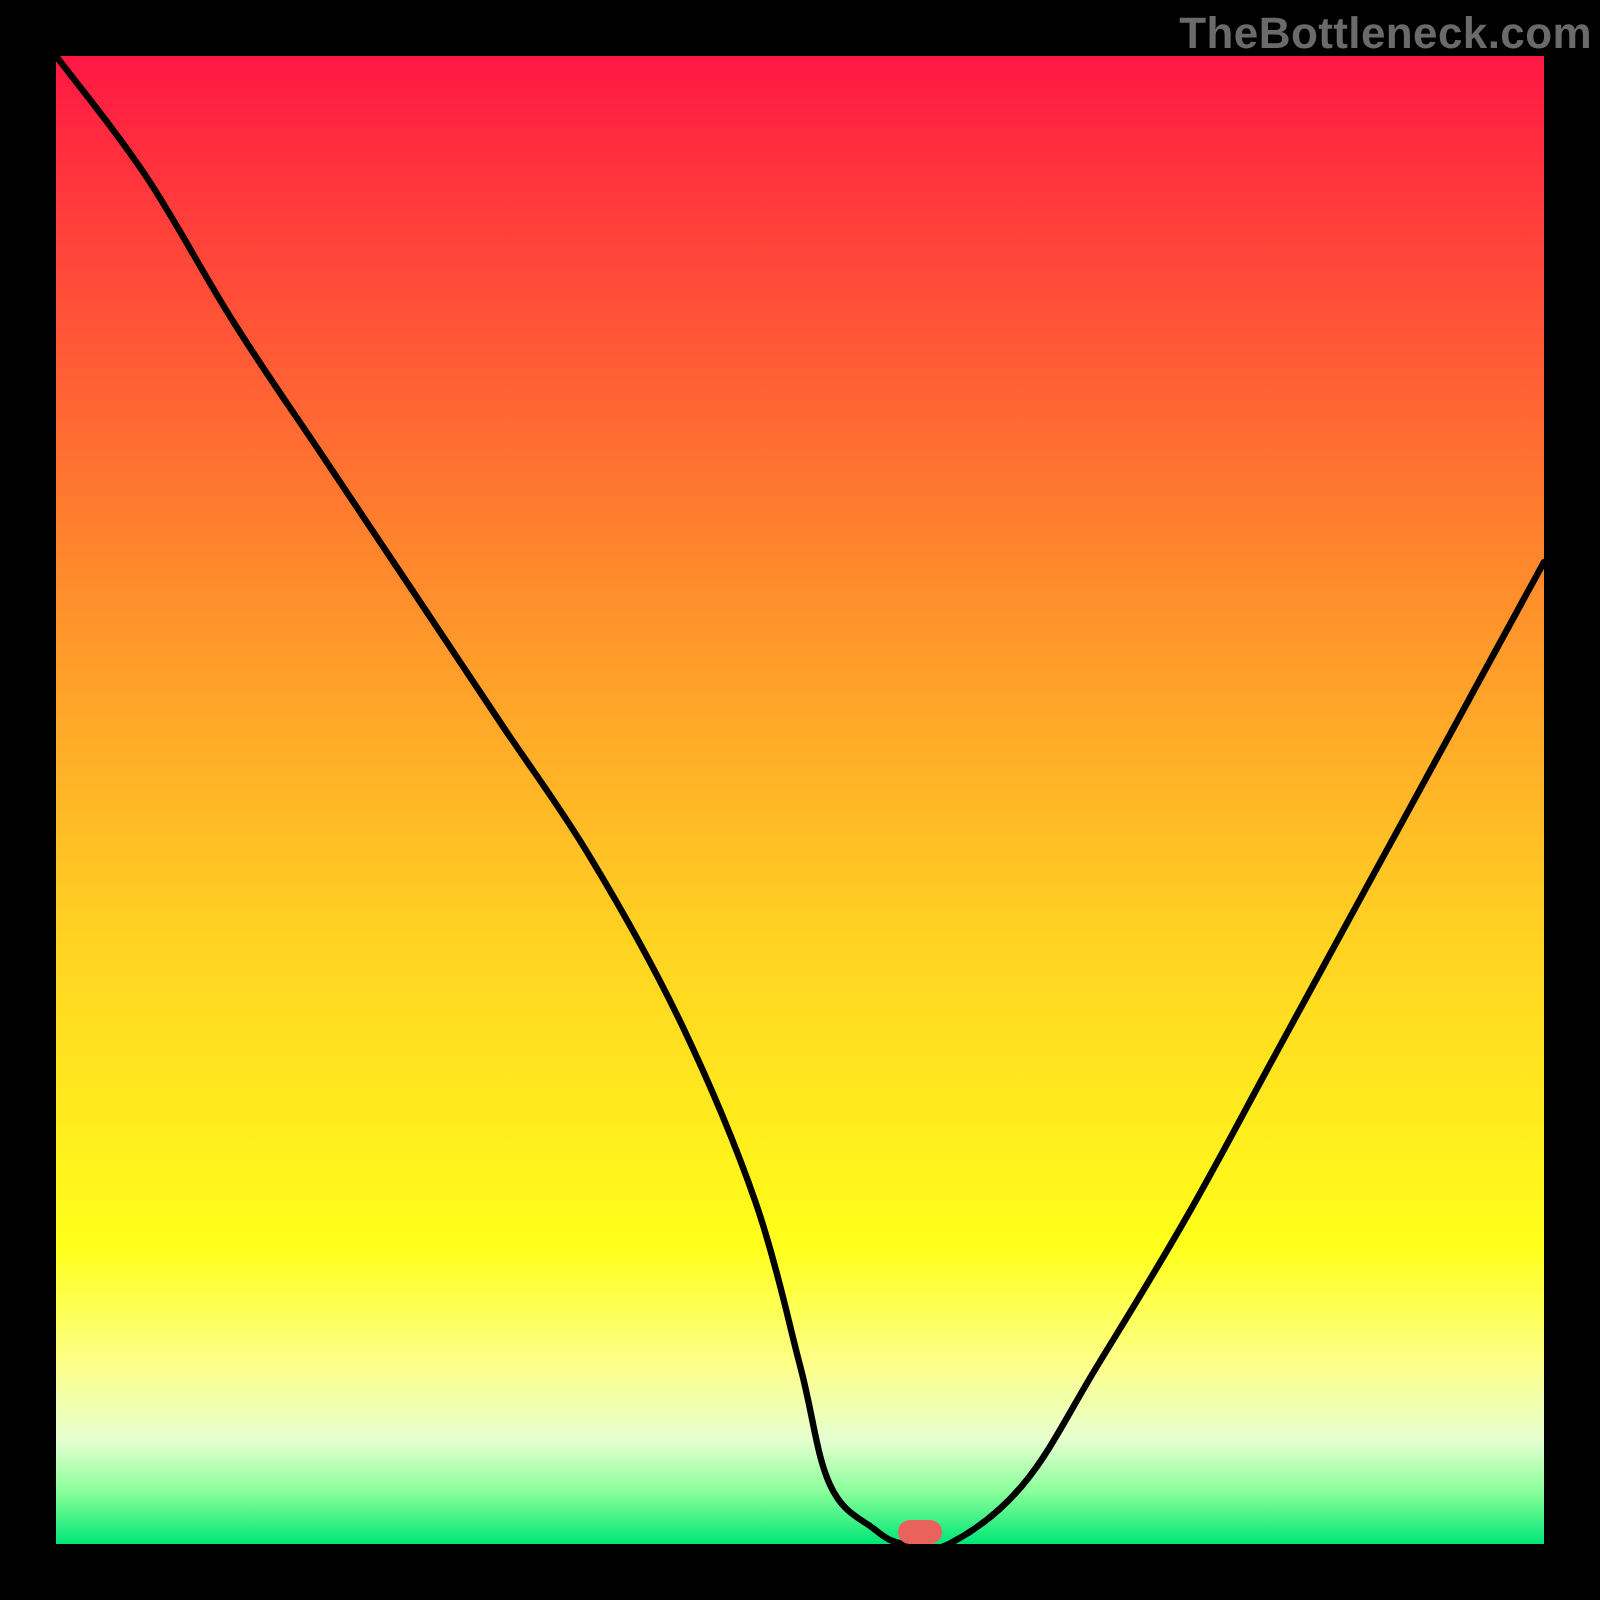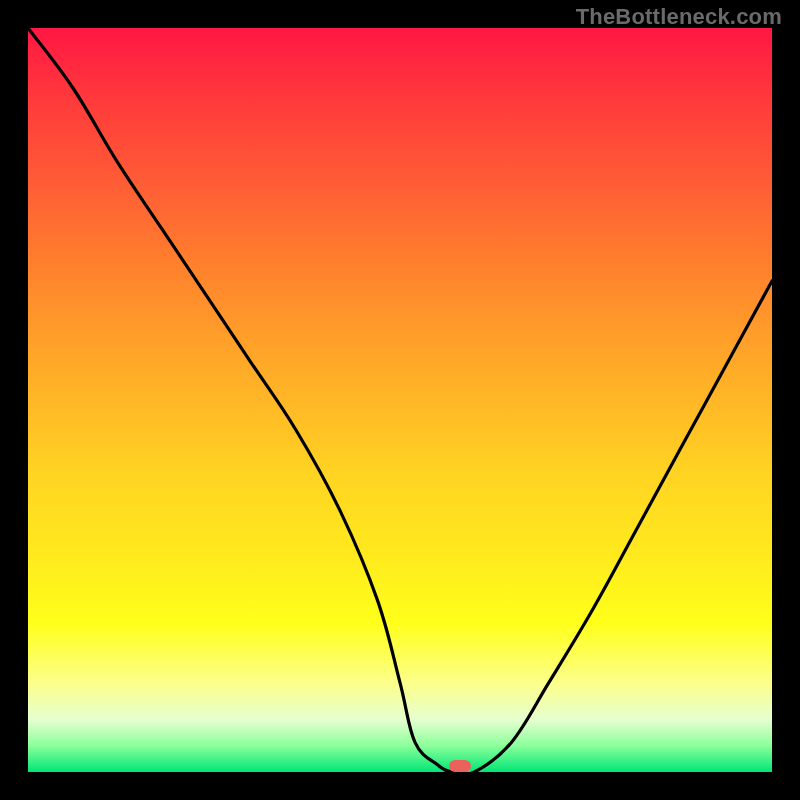--- a/index.html
+++ b/index.html
@@ -34,21 +34,21 @@
       #ffff1a 80%,
       #fcff8a 88%,
       #e6ffd0 93%,
       #8aff9a 96.5%,
       #00e676 100%
     );
   }
   .watermark {
     position: absolute;
     top: 4px;
-    right: 18px;
+    right: 4px;
     font-family: Arial, Helvetica, sans-serif;
     font-size: 22px;
     font-weight: bold;
     color: #6a6a6a;
     letter-spacing: 0.2px;
     user-select: none;
   }
   .curve {
     position: absolute;
     left: 0;

